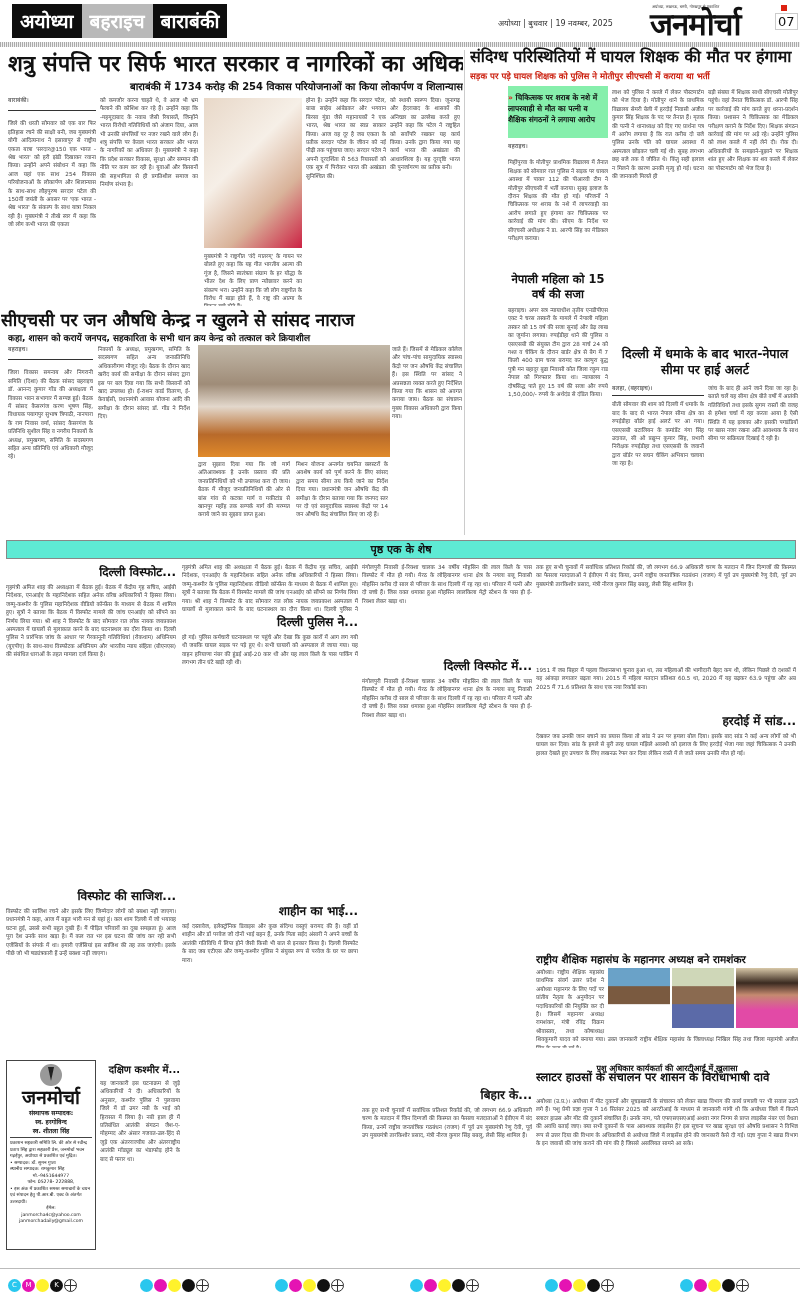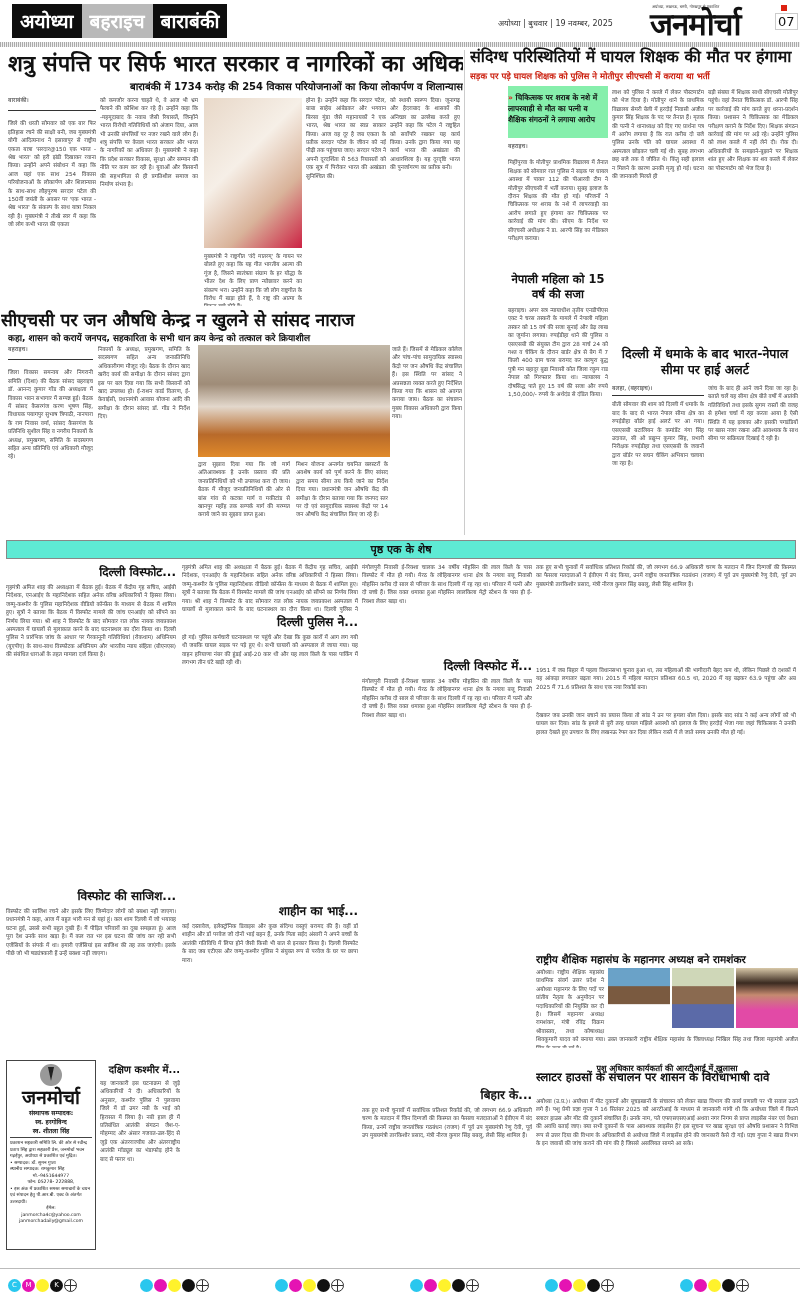--- a/index.html
+++ b/index.html
@@ -171,20 +171,21 @@
   <div class="col" style="height:90px">मंगोलपुरी निवासी ई-रिक्शा चालक 34 वर्षीय मोहसिन की लाल किले के पास विस्फोट में मौत हो गयी। मेरठ के लोहियानगर थाना क्षेत्र के नगला बत्तू निवासी मोहसिन करीब दो साल से परिवार के साथ दिल्ली में रह रहा था। परिवार में पत्नी और दो बच्चे हैं। जिस वक्त धमाका हुआ मोहसिन लालकिला मेट्रो स्टेशन के पास ही ई-रिक्शा लेकर खड़ा था।</div>
   <div class="sechead" style="margin-top:4px">दिल्ली विस्फोट में...</div>
   <div class="col" style="height:405px;margin-top:3px">मंगोलपुरी निवासी ई-रिक्शा चालक 34 वर्षीय मोहसिन की लाल किले के पास विस्फोट में मौत हो गयी। मेरठ के लोहियानगर थाना क्षेत्र के नगला बत्तू निवासी मोहसिन करीब दो साल से परिवार के साथ दिल्ली में रह रहा था। परिवार में पत्नी और दो बच्चे हैं। जिस वक्त धमाका हुआ मोहसिन लालकिला मेट्रो स्टेशन के पास ही ई-रिक्शा लेकर खड़ा था।</div>
   <div class="sechead" style="margin-top:4px">बिहार के...</div>
   <div class="col" style="height:150px;margin-top:3px">तक हुए सभी चुनावों में सर्वाधिक प्रतिशत रिकॉर्ड की, जो लगभग 66.9 अधिकारी चरण के मतदान में जिन दिग्गजों की किस्मत का फैसला मतदाताओं ने ईवीएम में बंद किया, उनमें राष्ट्रीय जनतांत्रिक गठबंधन (राजग) में पूर्व उप मुख्यमंत्री रेणु देवी, पूर्व उप मुख्यमंत्री तारकिशोर प्रसाद, मंत्री नीरज कुमार सिंह बबलू, लेसी सिंह शामिल हैं।</div>
 </div>
 
 <div class="abs" style="left:536px;top:563px;width:260px;height:385px">
   <div class="col" style="height:100px">तक हुए सभी चुनावों में सर्वाधिक प्रतिशत रिकॉर्ड की, जो लगभग 66.9 अधिकारी चरण के मतदान में जिन दिग्गजों की किस्मत का फैसला मतदाताओं ने ईवीएम में बंद किया, उनमें राष्ट्रीय जनतांत्रिक गठबंधन (राजग) में पूर्व उप मुख्यमंत्री रेणु देवी, पूर्व उप मुख्यमंत्री तारकिशोर प्रसाद, मंत्री नीरज कुमार सिंह बबलू, लेसी सिंह शामिल हैं।</div>
   <div class="col" style="height:42px;margin-top:3px">1951 में जब बिहार में पहला विधानसभा चुनाव हुआ था, तब महिलाओं की भागीदारी बेहद कम थी, लेकिन पिछले दो दशकों में यह आंकड़ा लगातार बढ़ता गया। 2015 में महिला मतदान प्रतिशत 60.5 था, 2020 में यह बढ़कर 63.9 पहुंचा और अब 2025 में 71.6 प्रतिशत के साथ एक नया रिकॉर्ड बना।</div>
+  <div class="sechead" style="margin-top:4px">हरदोई में सांड...</div>
   <div class="col" style="height:165px;margin-top:3px">देखकर जब उनकी जान बचाने का प्रयास किया तो सांड ने उन पर हमला बोल दिया। इसके बाद सांड ने कई अन्य लोगों को भी घायल कर दिया। सांड के हमले से बुरी तरह घायल मझिले अवस्थी को इलाज के लिए हरदोई भेजा गया जहां चिकित्सक ने उनकी हालत देखते हुए उपचार के लिए लखनऊ रेफर कर दिया लेकिन रास्ते में ले जाते समय उनकी मौत हो गई।</div>
 </div>
 
 <div class="abs head1" style="left:536px;top:952px;width:262px;font-size:10.5px;line-height:14px">राष्ट्रीय शैक्षिक महासंघ के महानगर अध्यक्ष बने रामशंकर</div>
 <div class="abs col" style="left:536px;top:968px;width:262px;height:80px">
   <div style="float:right;width:190px;height:60px;margin-left:4px;display:flex;gap:2px">
     <div class="avatar" style="flex:1;background:linear-gradient(180deg,#6aa2c8 0%,#6aa2c8 30%,#7a5a40 31%,#7a5a40 60%,#fff 61%)"></div>
     <div class="avatar" style="flex:1;background:linear-gradient(180deg,#cfd7b8 0%,#cfd7b8 30%,#8a6a50 31%,#8a6a50 60%,#5b6aa8 61%)"></div>
     <div class="avatar" style="flex:1;background:linear-gradient(180deg,#d8c8a8 0%,#3a2a20 25%,#c58a70 45%,#e24aa6 70%)"></div>
   </div>

